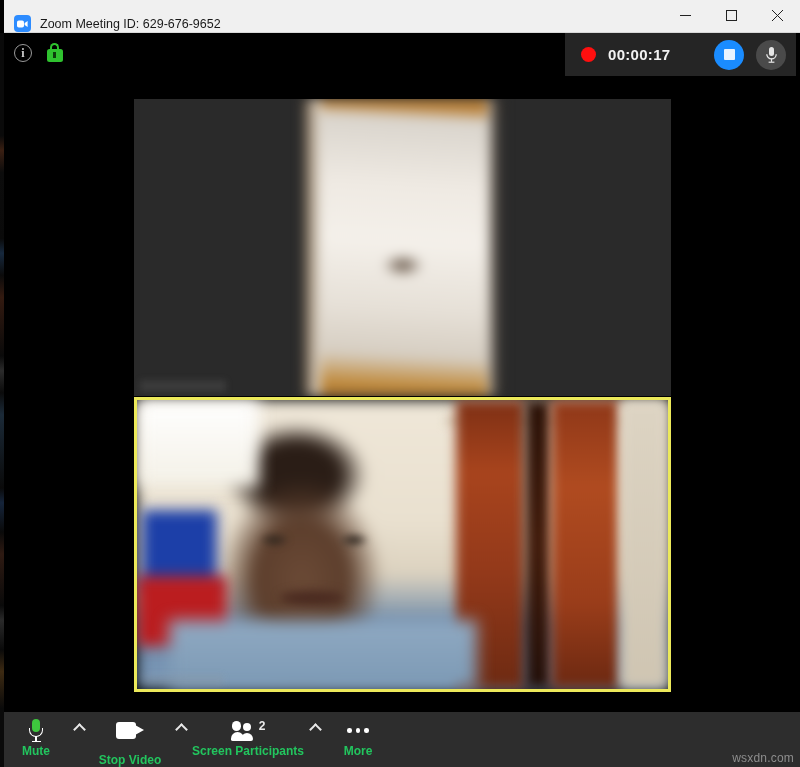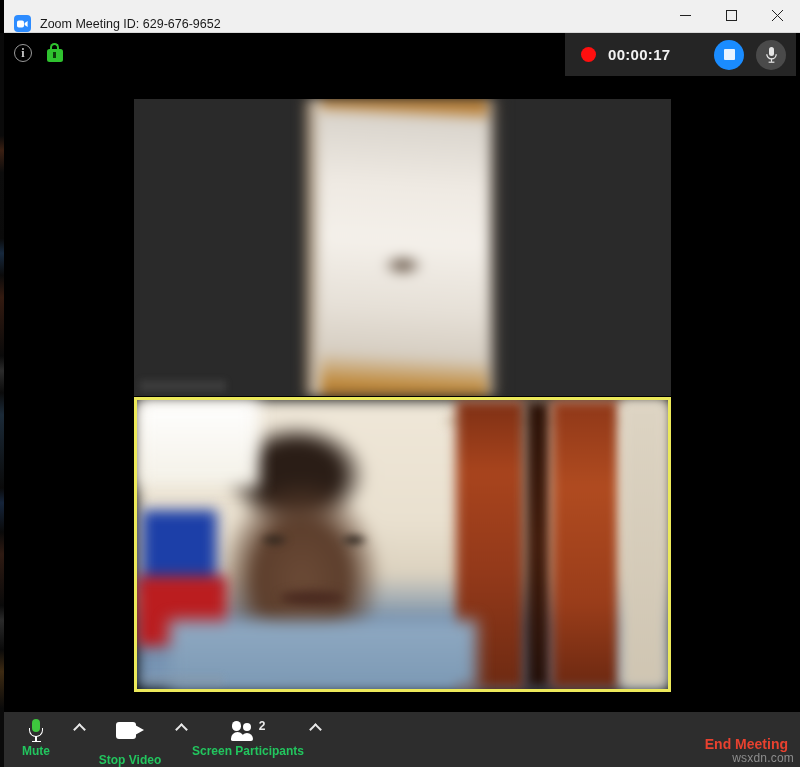--- a/index.html
+++ b/index.html
@@ -552,21 +552,28 @@
         </span>
       </span>
       <span class="tb-label">Screen Participants</span>
     </div>
 
     <div class="tb-caret">
         <span class="caret"></span>
       </div>
 
 
-
-    <div class="end-wrap">
-      <span class="end-meeting">End Meeting</span>
-    </div>
+    <div class="tb-item">
+      <span class="tb-icon">
+        <span class="more-ico">
+          <span class="more-dot"></span>
+            <span class="more-dot"></span>
+            <span class="more-dot"></span>
+        </span>
+      </span>
+      <span class="tb-label">More</span>
+    </div>
+
 
     <span class="watermark">wsxdn.com</span>
   </div>
 
 </div>
 
 </body></html>

